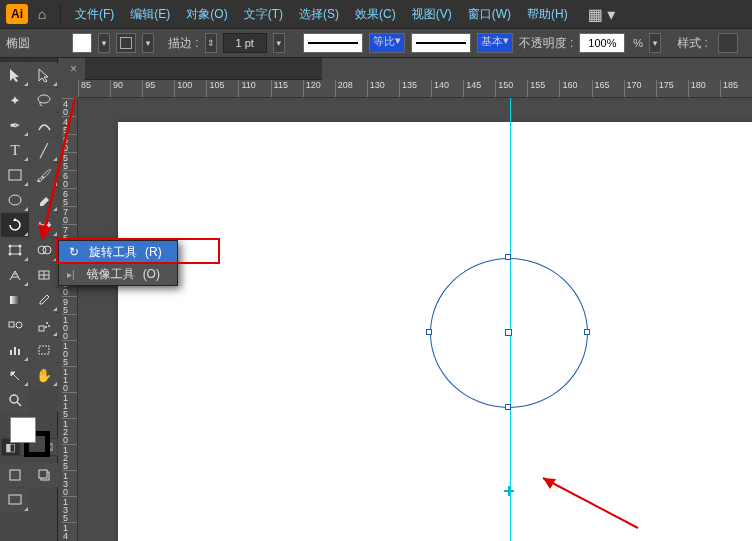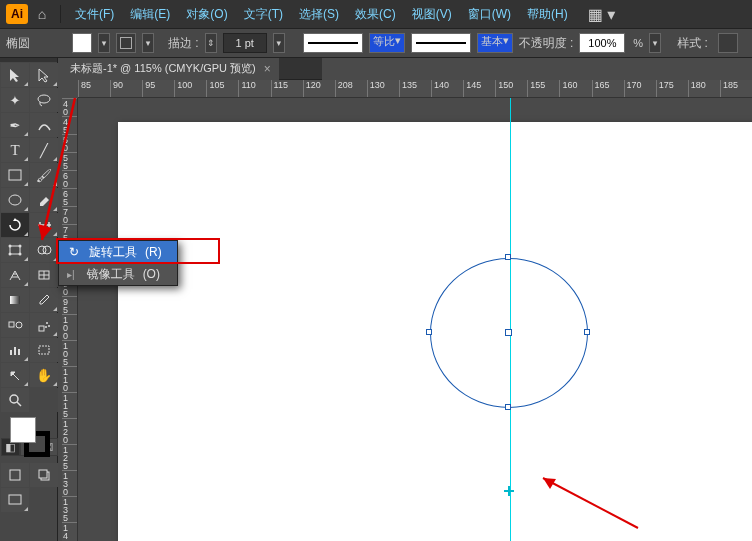--- a/index.html
+++ b/index.html
@@ -305,21 +305,20 @@
         <svg width="14" height="12">
           <rect x="1" y="1" width="12" height="9" fill="none" stroke="#ddd"></rect>
         </svg>
         <span class="corner"></span>
       </div>
   </div>
 </div>
 
 <div class="doctabbar">
   <div class="doctab">
-    <span>未标题-1* @ 115% (CMYK/GPU 预览)</span>
     <span class="close">×</span>
   </div>
 </div>
 
 <div class="ruler-top">
   <div class="rtwrap" id="rtwrap">
       <div class="rtcell">85</div>
       <div class="rtcell">90</div>
       <div class="rtcell">95</div>
       <div class="rtcell">100</div>

